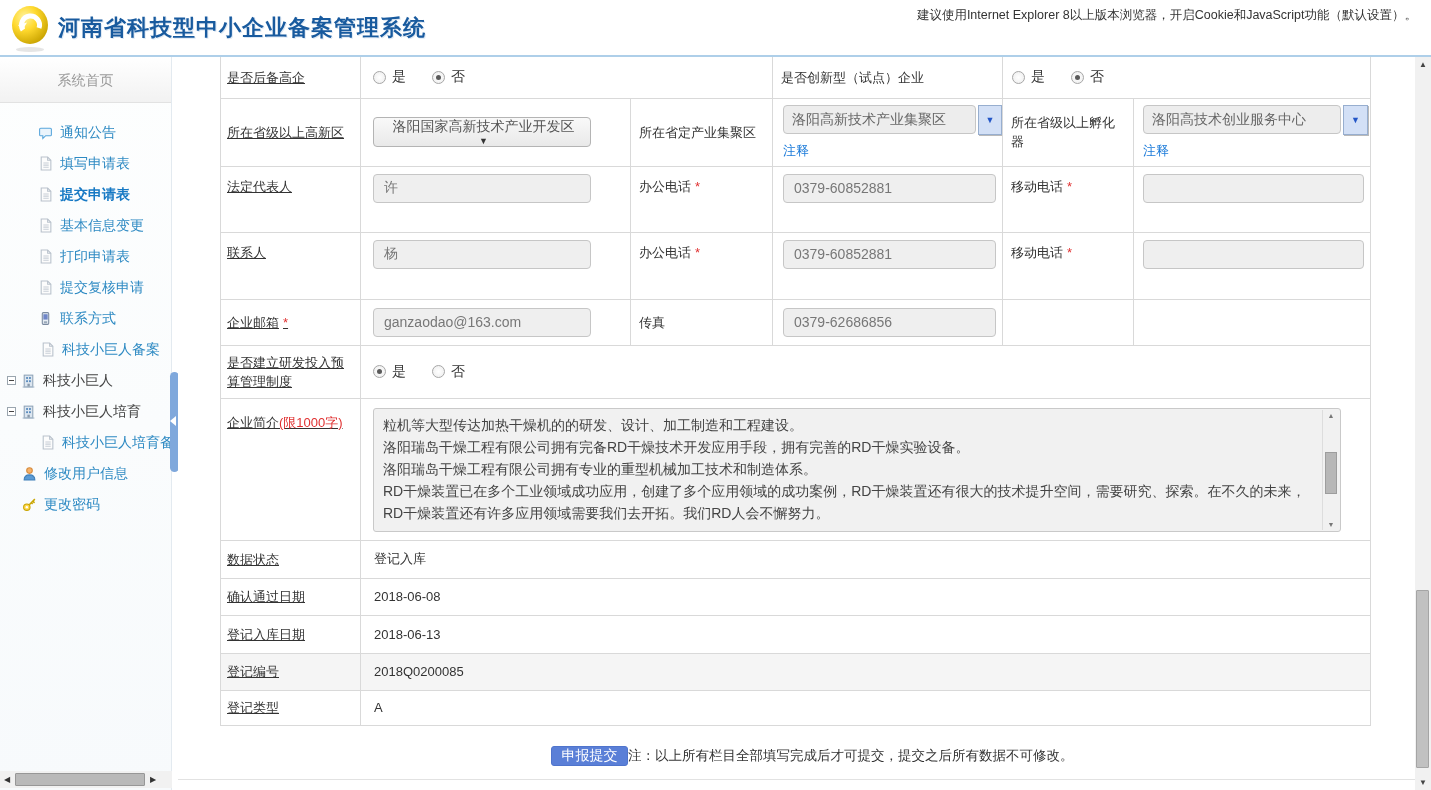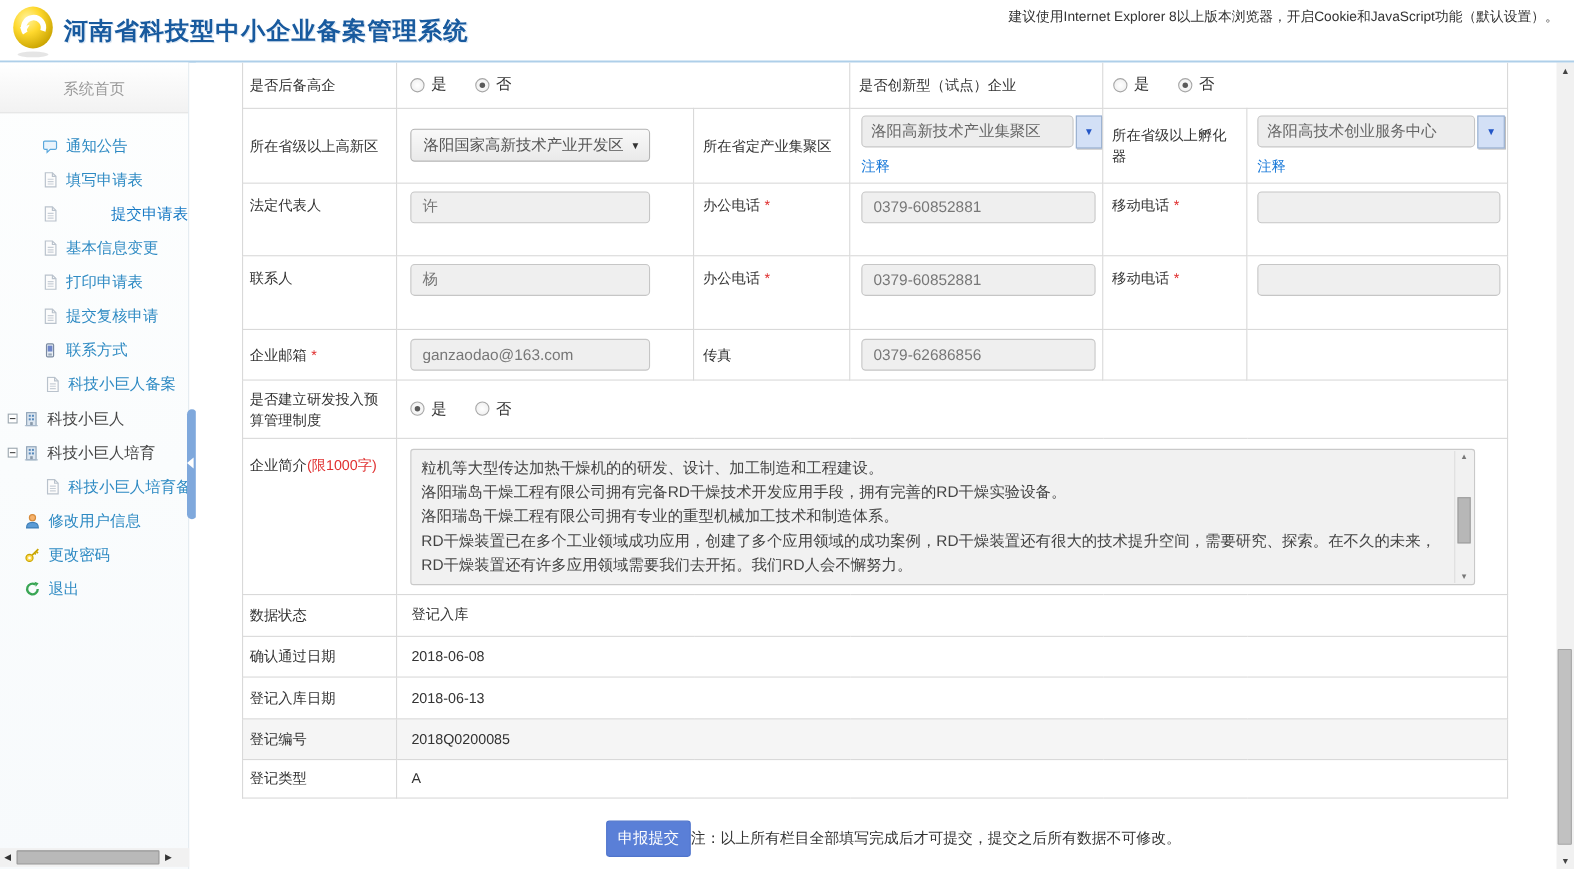--- a/index.html
+++ b/index.html
@@ -20,21 +20,21 @@
   .sidebar { position:absolute; left:0; top:0; width:172px; height:733px;
     background:linear-gradient(#fdfefe,#f7fafc); border-right:1px solid #e3eaf0; }
   .sys-home { height:46px; line-height:46px; text-align:center; color:#999; font-size:14px;
     background:linear-gradient(#ffffff,#f2f2f2); border-bottom:1px solid #e2e2e2; }
   .snav { padding-top:14px; }
   .si { height:31px; display:flex; align-items:center; font-size:14px; color:#2e8ac3; cursor:pointer; white-space:nowrap; }
   .si.g { padding-left:7px; color:#444; }
   .si.c1 { padding-left:38px; }
   .si.c2 { padding-left:40px; }
   .si.b { padding-left:22px; }
-  .si.active { font-weight:normal; color:#1779c4;gap:41px; }
+  .si.active { font-weight:bold; color:#1779c4; }
   .icn { width:15px; height:15px; margin-right:7px; flex:0 0 auto; }
   .minus-box { width:9px; height:9px; border:1px solid #9aa5ae; background:#fff; margin-right:5px;
     position:relative; flex:0 0 auto; }
   .minus-box::after { content:""; position:absolute; left:1px; top:3px; width:5px; height:1px; background:#444; }
 
   
   .collapse-handle { position:absolute; left:170px; top:315px; width:9px; height:100px;
     background:#7fa8dc; border-radius:8px; }
   .collapse-handle .tri { position:absolute; left:0px; top:44px; width:0; height:0;
     border-top:5px solid transparent; border-bottom:5px solid transparent; border-right:6px solid #fff; }
@@ -43,21 +43,21 @@
   .hscroll { position:absolute; left:0; bottom:2px; width:172px; height:17px; background:#f1f1f1;
     display:flex; align-items:center; }
   .hscroll .arr { width:14px; text-align:center; font-size:8px; color:#333; }
   .hscroll .thumb { height:13px; width:130px; background:#b9b9b9; border:1px solid #979797; border-radius:1px; margin:0 1px; }
 
   
   .main { position:absolute; left:178px; top:0; width:1237px; height:733px; background:#fff; }
   table.form { border-collapse:collapse; table-layout:fixed; width:1150px; margin-left:42px; }
   table.form td { border:1px solid #d9d9d9; vertical-align:middle; font-size:13px; color:#333; overflow:hidden; }
   table.form tr:first-child td { border-top:none; }
-  .lbl  { padding-left:6px; padding-right:6px; line-height:19px; }
+  .lbl  { padding-left:6px; padding-right:6px; line-height:19px;text-decoration:underline; }
   .lbl2 { padding-left:8px;  padding-right:6px; line-height:19px; }
   .req { color:#e03131; margin-left:4px; font-size:13px; }
   .red { color:#e03131; }
   .cell { padding-left:12px; }
   .cell4 { padding-left:10px; }
   .cell6 { padding-left:9px; }
   .vtop { vertical-align:top !important; padding-top:10px; }
 
   .inp { width:218px; height:29px; background:#efefef; border:1px solid #c6c6c6; border-radius:4px;
     padding:0 10px; font-size:14px; color:#777; font-family:inherit; }
@@ -66,21 +66,21 @@
   .radio-row { display:flex; align-items:center; }
   .radio { width:13px; height:13px; border-radius:50%; border:1px solid #a7a7a7;
     background:radial-gradient(#fff,#ececec); display:inline-block; position:relative; }
   .radio.checked::after { content:""; position:absolute; left:3px; top:3px; width:5px; height:5px;
     border-radius:50%; background:#5a5a5a; }
   .radio-lbl { font-size:14px; margin:0 0 0 6px; }
   .rgap { width:26px; }
 
   .select { width:218px; height:30px; border:1px solid #b4b4b4; border-radius:4px;
     background:linear-gradient(#f9f9f9,#e9e9e9); display:flex; align-items:center;
-    padding:0 8px 0 11px; font-size:14px; color:#555; }
+    padding:0 8px 0 11px; font-size:14px; color:#555;flex-direction:column; }
   .select .txt { flex:1; white-space:nowrap; overflow:hidden; }
   .select .arr { font-size:9px; color:#333; }
 
   .combo { display:flex; align-items:center; }
   .combo-text { width:198px; height:29px; background:#ededed; border:1px solid #c6c6c6; border-radius:4px;
     padding:0 8px; font-size:14px; color:#666; line-height:27px; white-space:nowrap; overflow:hidden; }
   .combo-btn { width:25px; height:30px; margin-left:2px; background:#d3e0f6; border:1px solid #97aecf;
     display:flex; align-items:center; justify-content:center; font-size:9px; color:#2356c7; box-shadow:1px 1px 0 #b9b9b9; }
   .note-link { display:inline-block; margin-top:7px; color:#1a7ad9; font-size:13px; text-decoration:none; cursor:pointer; }
 
@@ -90,21 +90,21 @@
     font-size:14px; line-height:22px; color:#444; white-space:pre-wrap; }
   .ta-scroll { position:absolute; right:1px; top:1px; bottom:1px; width:17px; background:#f1f1f1; border-left:1px solid #ddd; }
   .ta-scroll .a { position:absolute; left:0; width:16px; text-align:center; font-size:7px; color:#777; }
   .ta-scroll .up { top:2px; } .ta-scroll .dn { bottom:2px; }
   .ta-scroll .thumb { position:absolute; left:2px; top:42px; width:12px; height:42px; background:#b7b7b7; border:1px solid #9d9d9d; }
 
   .val { padding-left:13px; color:#555; font-size:13.5px; }
   .grayrow td { background:#f5f5f5; }
 
   .submit-row { display:flex; align-items:center; margin:20px 0 0 373px; }
-  .submit-btn { width:77px; height:33px; background:#5a7fd7; border:1px solid #4f74cc; border-radius:3px;
+  .submit-btn { width:77px; height:20px; background:#5a7fd7; border:1px solid #4f74cc; border-radius:3px;
     color:#fff; font-size:14px; display:flex; align-items:center; justify-content:center; cursor:pointer; }
   .submit-note { font-size:13.5px; color:#333; }
   .rule { margin-top:13px; border-top:1px solid #e2e2e2; width:100%; }
 
   
   .vscroll { position:absolute; left:1237px; top:0; width:16px; height:733px; background:#f1f1f1; }
   .vscroll .a { position:absolute; left:0; width:16px; text-align:center; font-size:8px; color:#444; }
   .vscroll .up { top:3px; } .vscroll .dn { bottom:3px; }
   .vscroll .thumb { position:absolute; left:1px; top:533px; width:13px; height:178px;
     background:#c1c1c1; border:1px solid #a5a5a5; border-radius:1px; }
@@ -249,26 +249,20 @@
             <use href="#i-user"></use>
           </svg>
         <span>修改用户信息</span>
       </div>
       <div class="si b">
         <svg class="icn">
             <use href="#i-key"></use>
           </svg>
         <span>更改密码</span>
       </div>
-      <div class="si b">
-        <svg class="icn">
-            <use href="#i-logout"></use>
-          </svg>
-        <span>退出</span>
-      </div>
     </div>
     <div class="hscroll">
       <div class="arr">◀</div>
       <div class="thumb"></div>
       <div class="arr">▶</div>
     </div>
   </div>
 
   <div class="collapse-handle">
     <div class="tri"></div>

